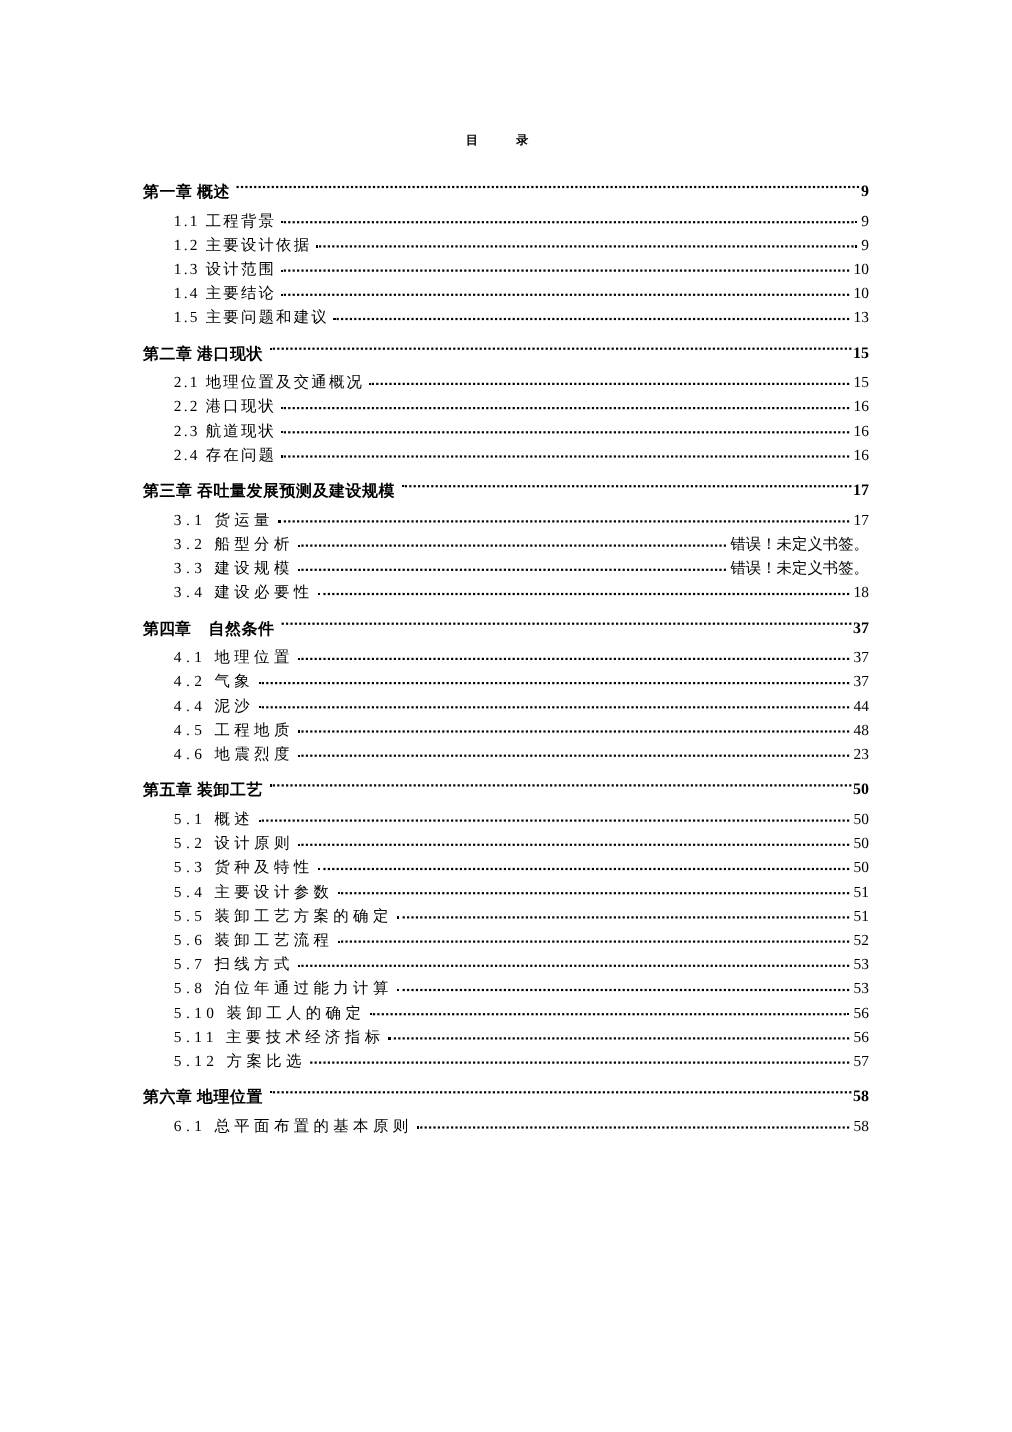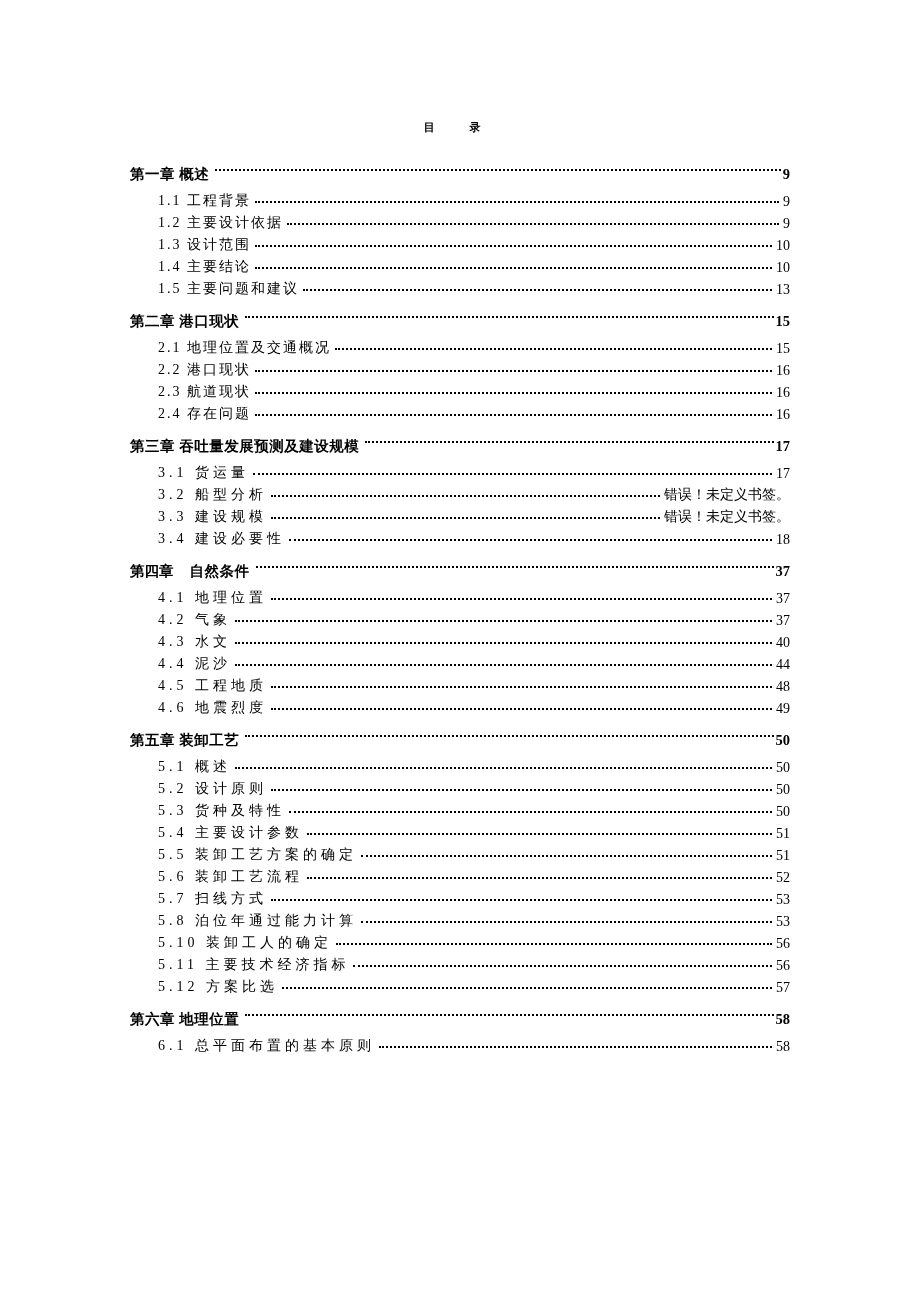--- a/index.html
+++ b/index.html
@@ -191,38 +191,33 @@
         <span class="sub-label-wide">4.1 地理位置</span>
         <span class="leader"></span>
         <span class="page">37</span>
       </div>
     <div class="toc-sub">
         <span class="sub-label-wide">4.2 气象</span>
         <span class="leader"></span>
         <span class="page">37</span>
       </div>
     <div class="toc-sub">
-        <span class="sub-label-wide">4.3 水文</span>
-        <span class="leader"></span>
-        <span class="page">40</span>
-      </div>
-    <div class="toc-sub">
         <span class="sub-label-wide">4.4 泥沙</span>
         <span class="leader"></span>
         <span class="page">44</span>
       </div>
     <div class="toc-sub">
         <span class="sub-label-wide">4.5 工程地质</span>
         <span class="leader"></span>
         <span class="page">48</span>
       </div>
     <div class="toc-sub">
         <span class="sub-label-wide">4.6 地震烈度</span>
         <span class="leader"></span>
-        <span class="page">49</span>
+        <span class="page">23</span>
       </div>
   </div>
 
   <div class="toc-chapter">
     <span class="label">第五章 装卸工艺</span>
     <span class="leader-chapter"></span>
     <span class="page page-bold">50</span>
   </div>
   <div class="section-group">
     <div class="toc-sub">

